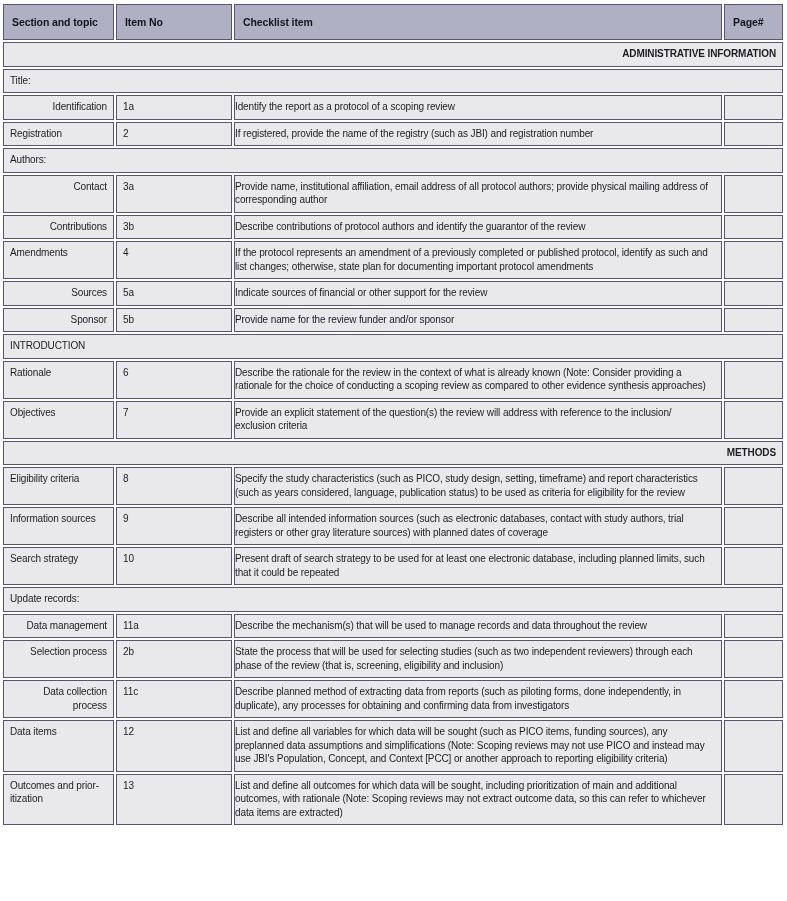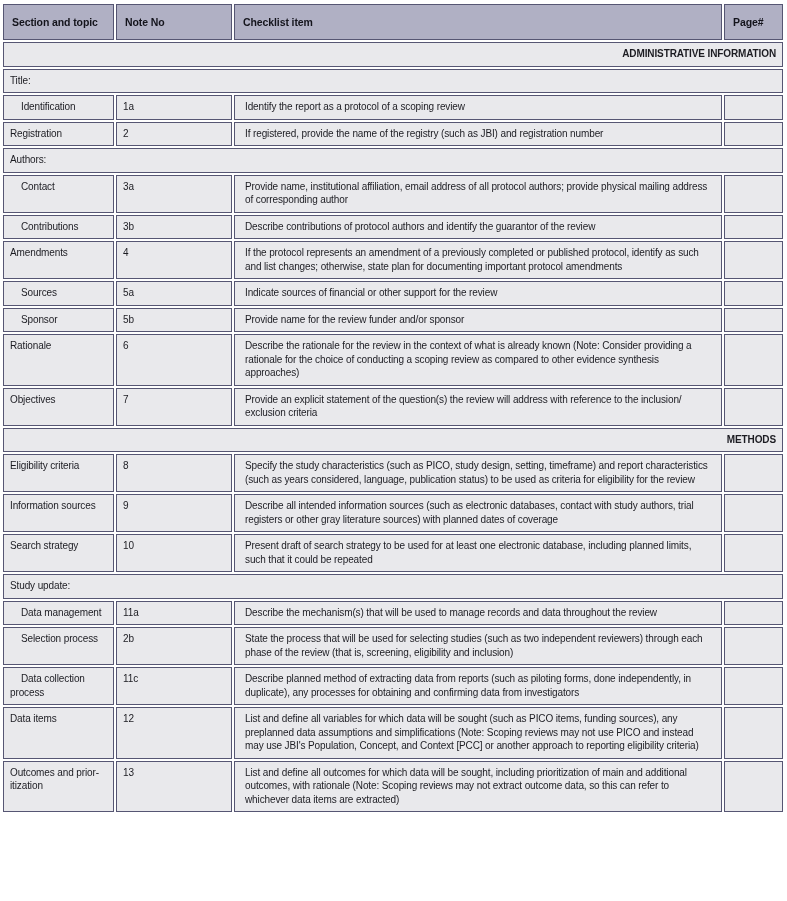--- a/index.html
+++ b/index.html
@@ -28,42 +28,42 @@
     padding:10px 8px;
     letter-spacing:-0.1px;
   }
   td{
     background:var(--row-bg);
     font-size:10px;
     line-height:13.5px;
     padding:4px 6px 5px 6px;
     letter-spacing:-0.12px;
   }
-  td.check{padding-left:10px;padding-right:10px;}
+  td.check{padding-left:0;padding-right:10px;}
   td.itemno{}
   td.sec{padding:4px 6px 5px 6px;}
   .b{font-weight:bold;text-align:right;}
-  .ind{text-indent:11px;}
+  .ind{text-indent:11px;text-align:right;}
   td.page{padding:0;}
 </style>
 </head>
 <body>
 
 <div class="sheet">
   <table class="checklist">
     <colgroup>
       <col class="c-topic">
         <col class="c-itemno">
         <col class="c-check">
         <col class="c-page">
     </colgroup>
     <thead>
       <tr>
         <th>Section and topic</th>
-        <th>Note No</th>
+        <th>Item No</th>
         <th>Checklist item</th>
         <th>Page#</th>
       </tr>
     </thead>
     <tbody>
       <tr>
           <td class="sec b" colspan="4">ADMINISTRATIVE INFORMATION</td>
         </tr>
       <tr>
           <td class="sec" colspan="4">Title:</td>
@@ -107,20 +107,23 @@
         <td class="check">Indicate sources of financial or other support for the review</td>
         <td class="page"></td>
       </tr>
       <tr>
         <td class="topic ind">Sponsor</td>
         <td class="itemno">5b</td>
         <td class="check">Provide name for the review funder and/or sponsor</td>
         <td class="page"></td>
       </tr>
       <tr>
+          <td class="sec" colspan="4">INTRODUCTION</td>
+        </tr>
+      <tr>
         <td class="topic">Rationale</td>
         <td class="itemno">6</td>
         <td class="check">Describe the rationale for the review in the context of what is already known (Note: Consider providing a rationale for the choice of conducting a scoping review as compared to other evidence synthesis approaches)</td>
         <td class="page"></td>
       </tr>
       <tr>
         <td class="topic">Objectives</td>
         <td class="itemno">7</td>
         <td class="check">Provide an explicit statement of the question(s) the review will address with reference to the inclusion/ exclusion criteria</td>
         <td class="page"></td>
@@ -140,21 +143,21 @@
         <td class="check">Describe all intended information sources (such as electronic databases, contact with study authors, trial registers or other gray literature sources) with planned dates of coverage</td>
         <td class="page"></td>
       </tr>
       <tr>
         <td class="topic">Search strategy</td>
         <td class="itemno">10</td>
         <td class="check">Present draft of search strategy to be used for at least one electronic database, including planned limits, such that it could be repeated</td>
         <td class="page"></td>
       </tr>
       <tr>
-          <td class="sec" colspan="4">Study update:</td>
+          <td class="sec" colspan="4">Update records:</td>
         </tr>
       <tr>
         <td class="topic ind">Data management</td>
         <td class="itemno">11a</td>
         <td class="check">Describe the mechanism(s) that will be used to manage records and data throughout the review</td>
         <td class="page"></td>
       </tr>
       <tr>
         <td class="topic ind">Selection process</td>
         <td class="itemno">2b</td>

